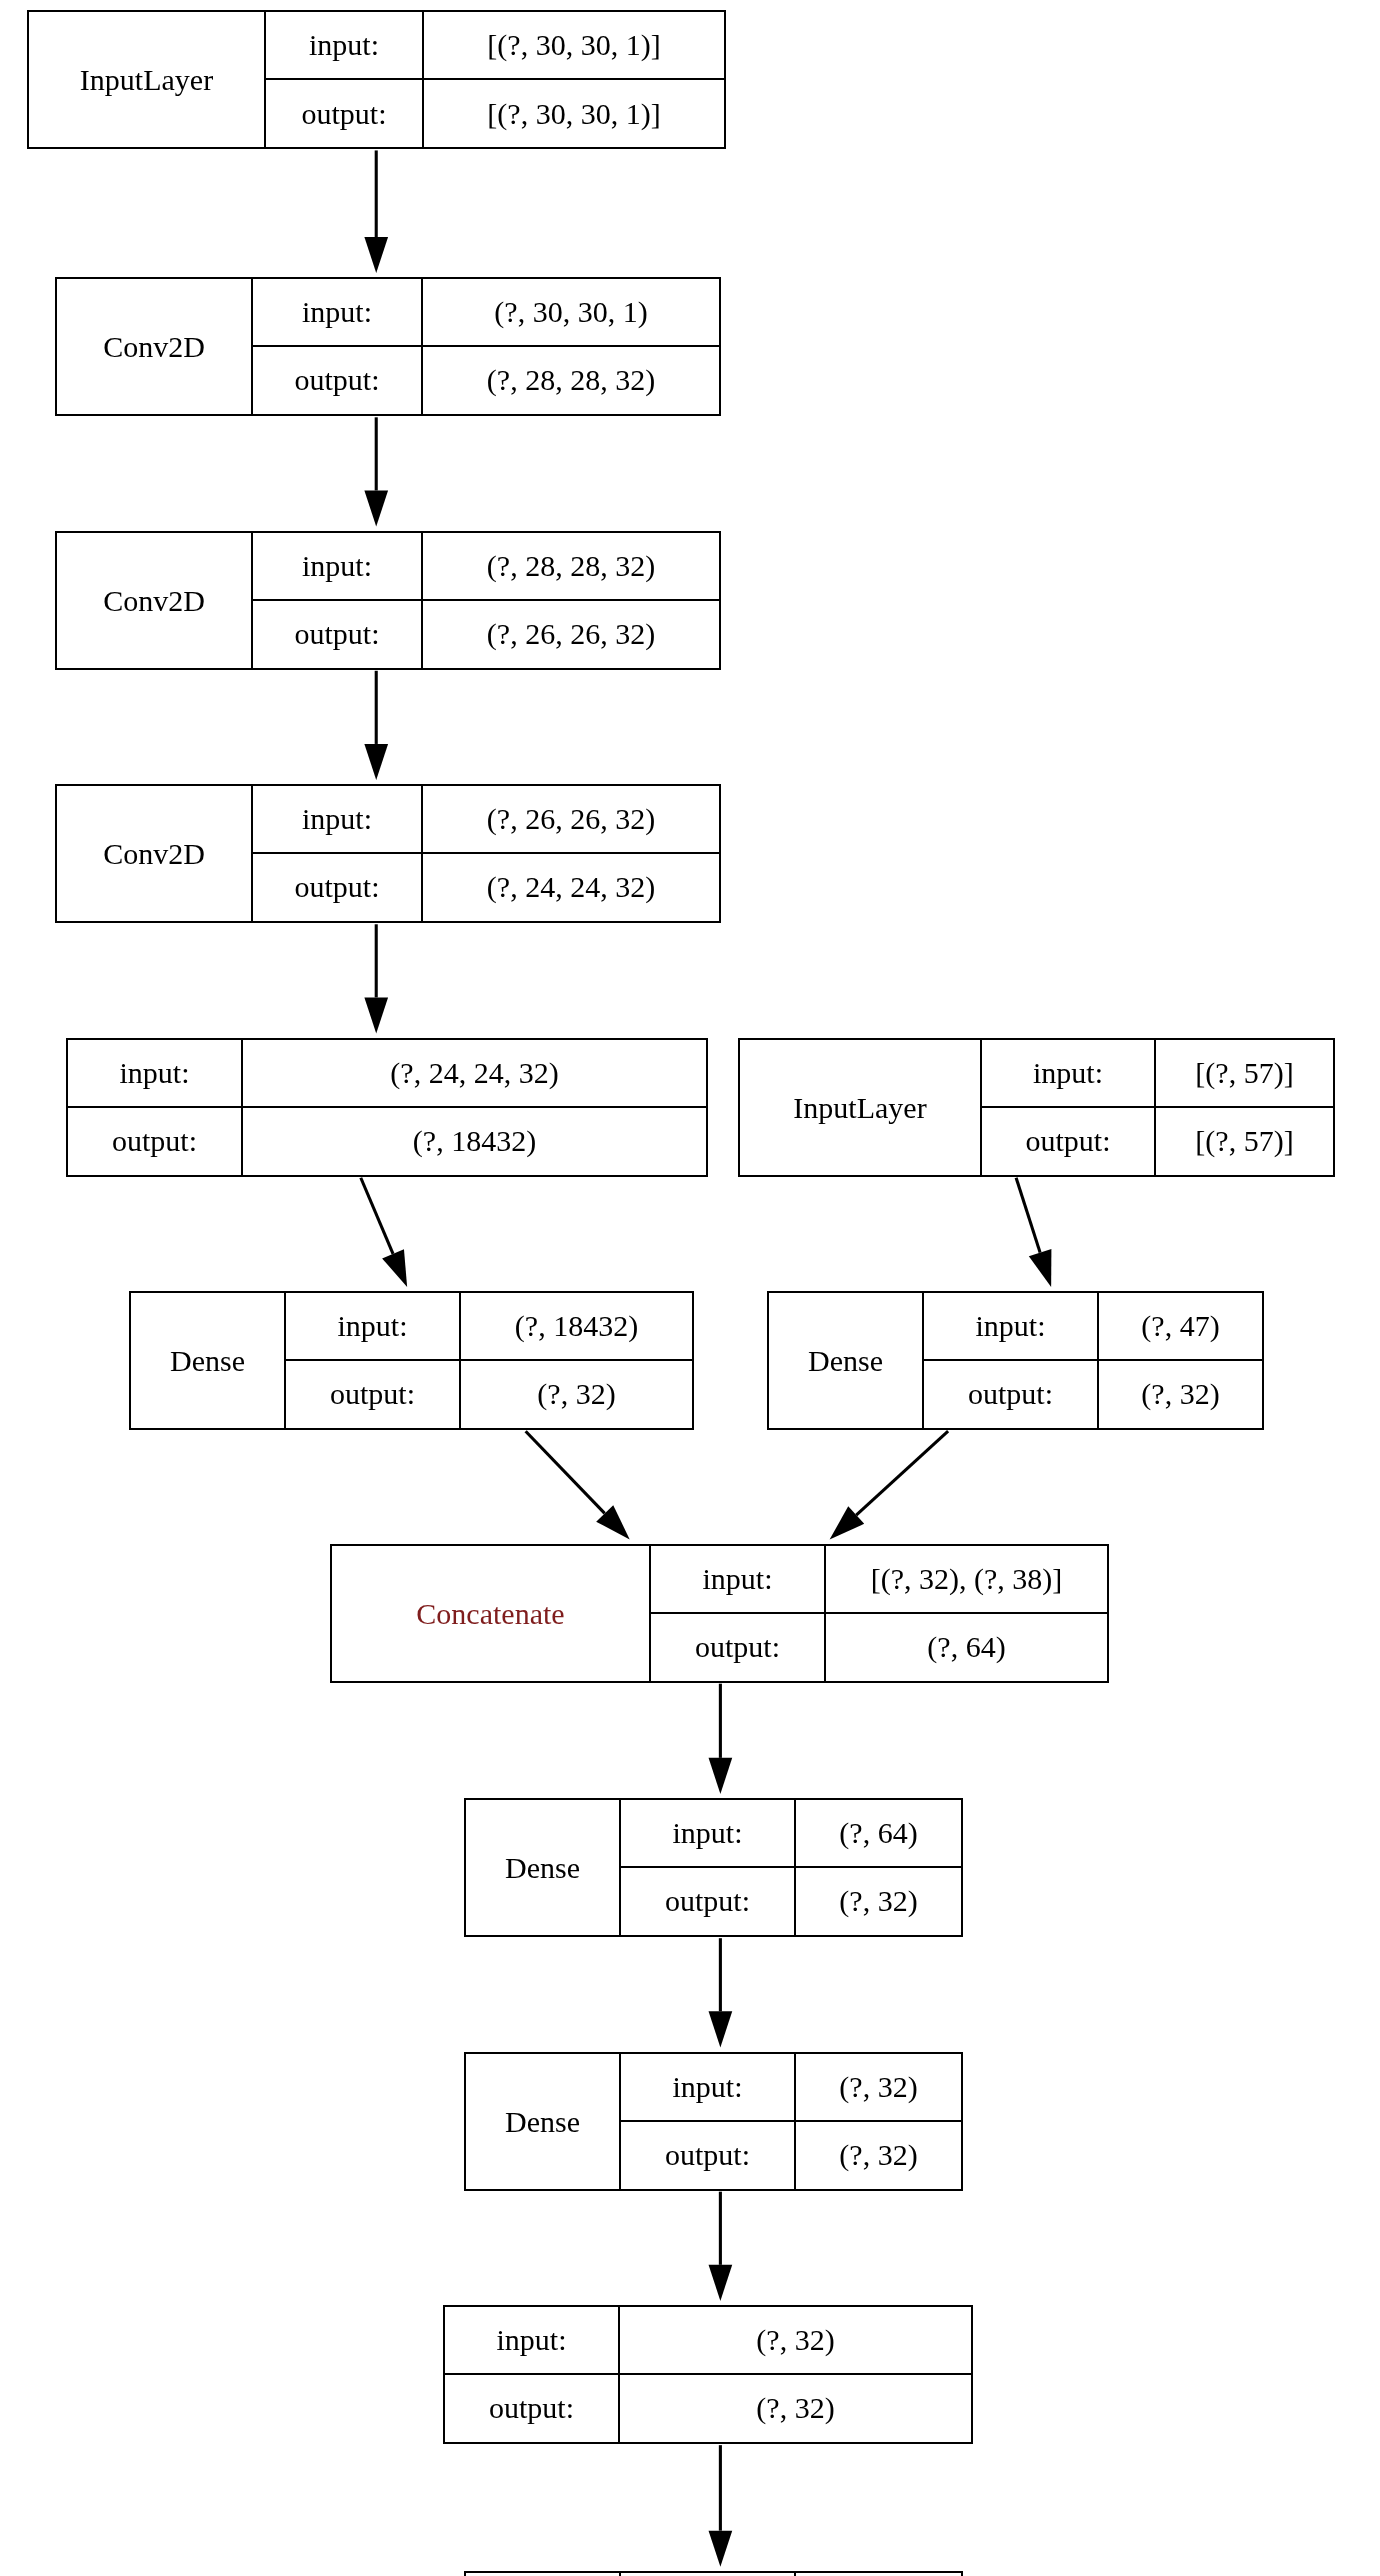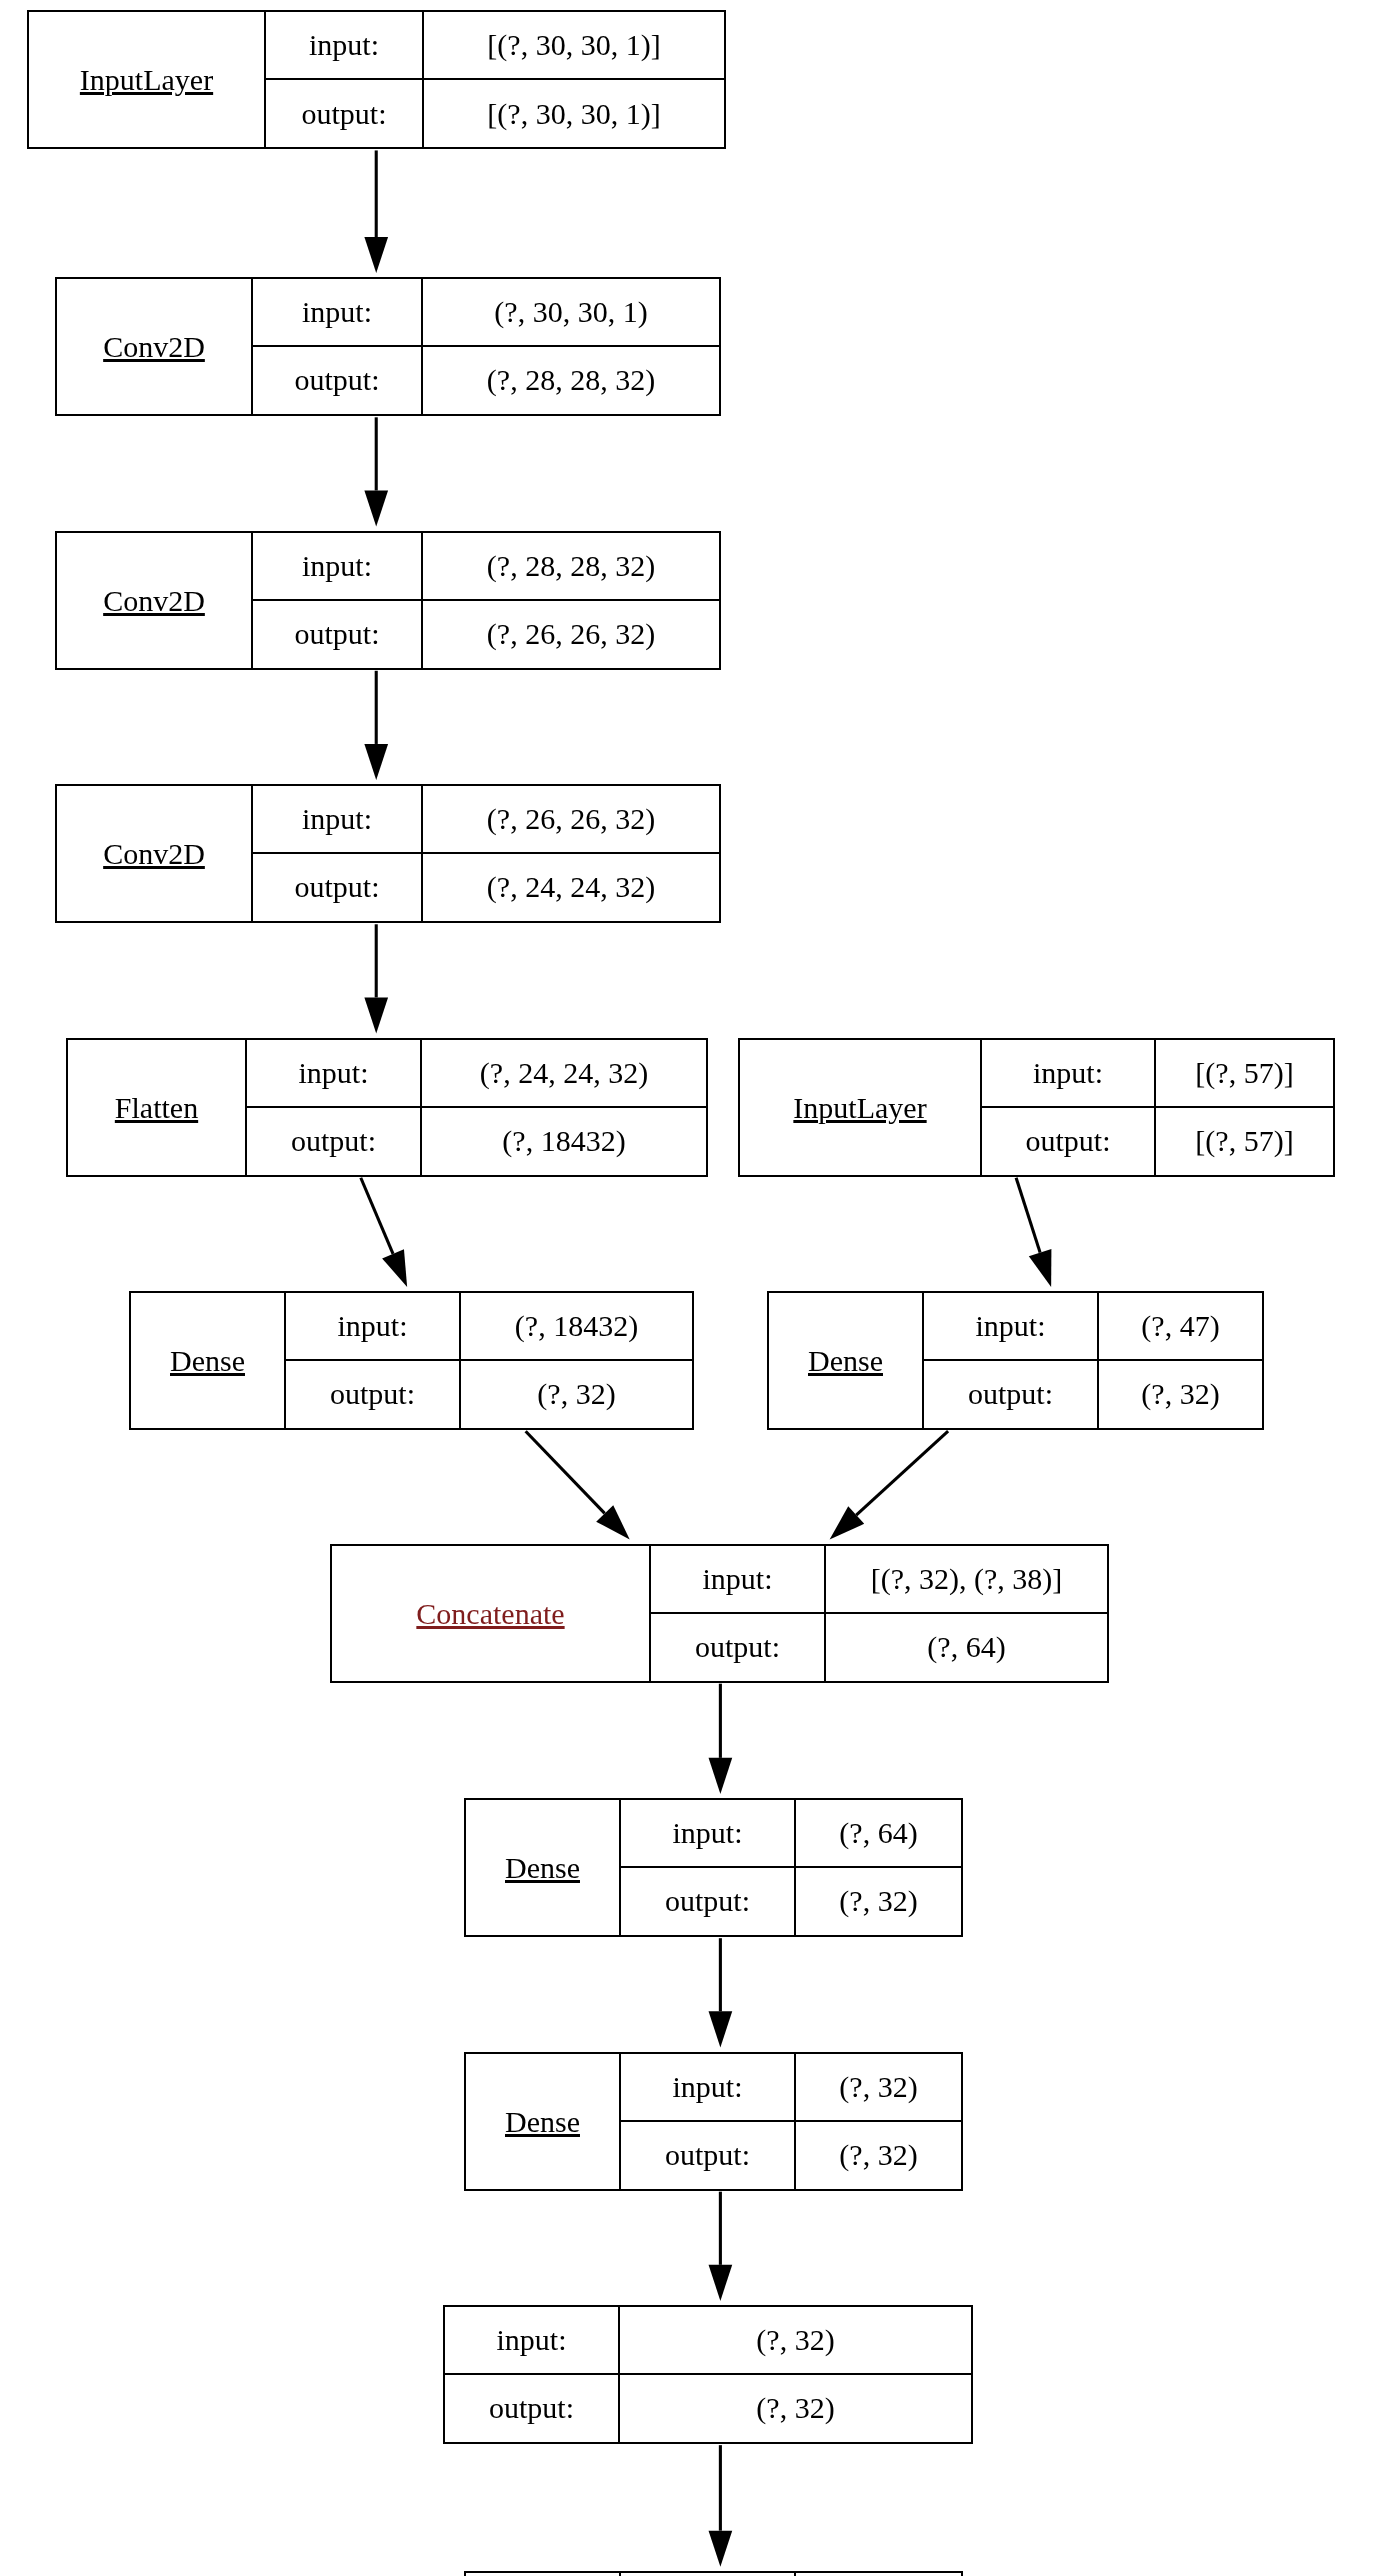--- a/index.html
+++ b/index.html
@@ -33,21 +33,20 @@
   }
   .node-name {
     box-sizing: border-box;
     display: flex;
     align-items: center;
     justify-content: center;
     text-align: right;
     border-right: 2.6px solid #000000;
     padding: 0 7.2px;
     white-space: nowrap;
-    text-decoration: underline;
   }
   .node-io {
     box-sizing: border-box;
     display: flex;
     flex-direction: column;
     flex: 1 1 auto;
   }
   .io-row {
     box-sizing: border-box;
     display: flex;
@@ -183,21 +182,20 @@
             <div class="io-label txt" style="width:170px;border-right-color:#000000;color:#000000">input:</div>
             <div class="io-value txt" style="color:#000000">(?, 26, 26, 32)</div>
           </div>
           <div class="io-row">
             <div class="io-label txt" style="width:170px;border-right-color:#000000;color:#000000">output:</div>
             <div class="io-value txt" style="color:#000000">(?, 24, 24, 32)</div>
           </div>
         </div>
       </div>
       <div class="node" style="left: 66px; top: 1038px; width: 642px; height: 139px; border-color: rgb(0, 0, 0);">
-        <div class="node-name txt" style="width:179px;border-right-color:#000000;color:#000000">Flatten</div>
         <div class="node-io">
           <div class="io-row top" style="border-bottom-color:#000000">
             <div class="io-label txt" style="width:175px;border-right-color:#000000;color:#000000">input:</div>
             <div class="io-value txt" style="color:#000000">(?, 24, 24, 32)</div>
           </div>
           <div class="io-row">
             <div class="io-label txt" style="width:175px;border-right-color:#000000;color:#000000">output:</div>
             <div class="io-value txt" style="color:#000000">(?, 18432)</div>
           </div>
         </div>

